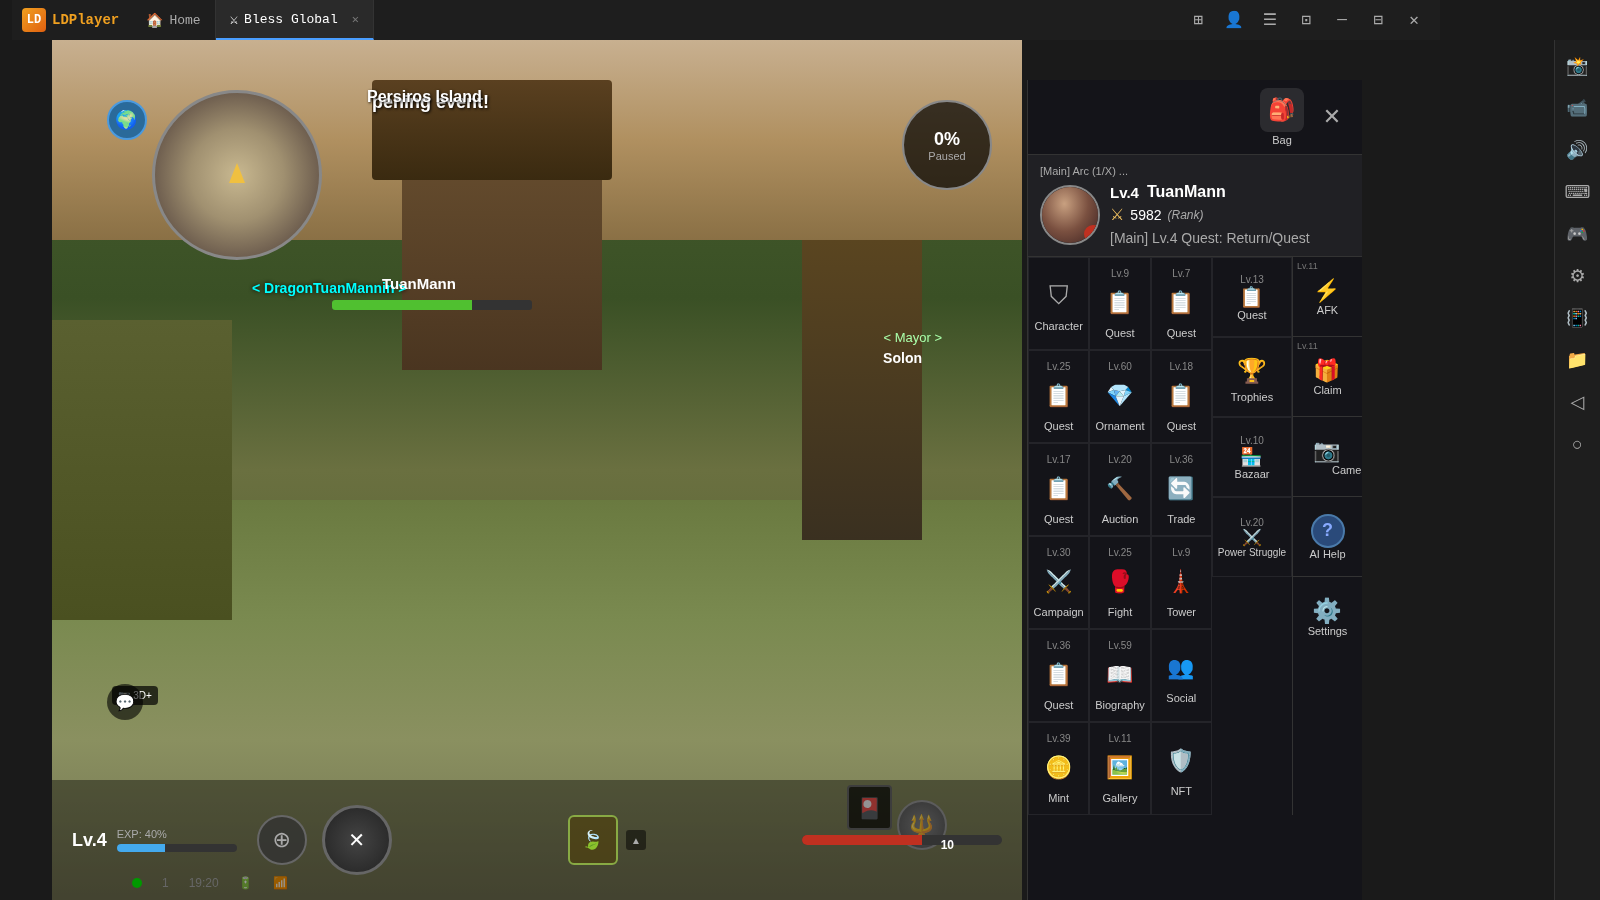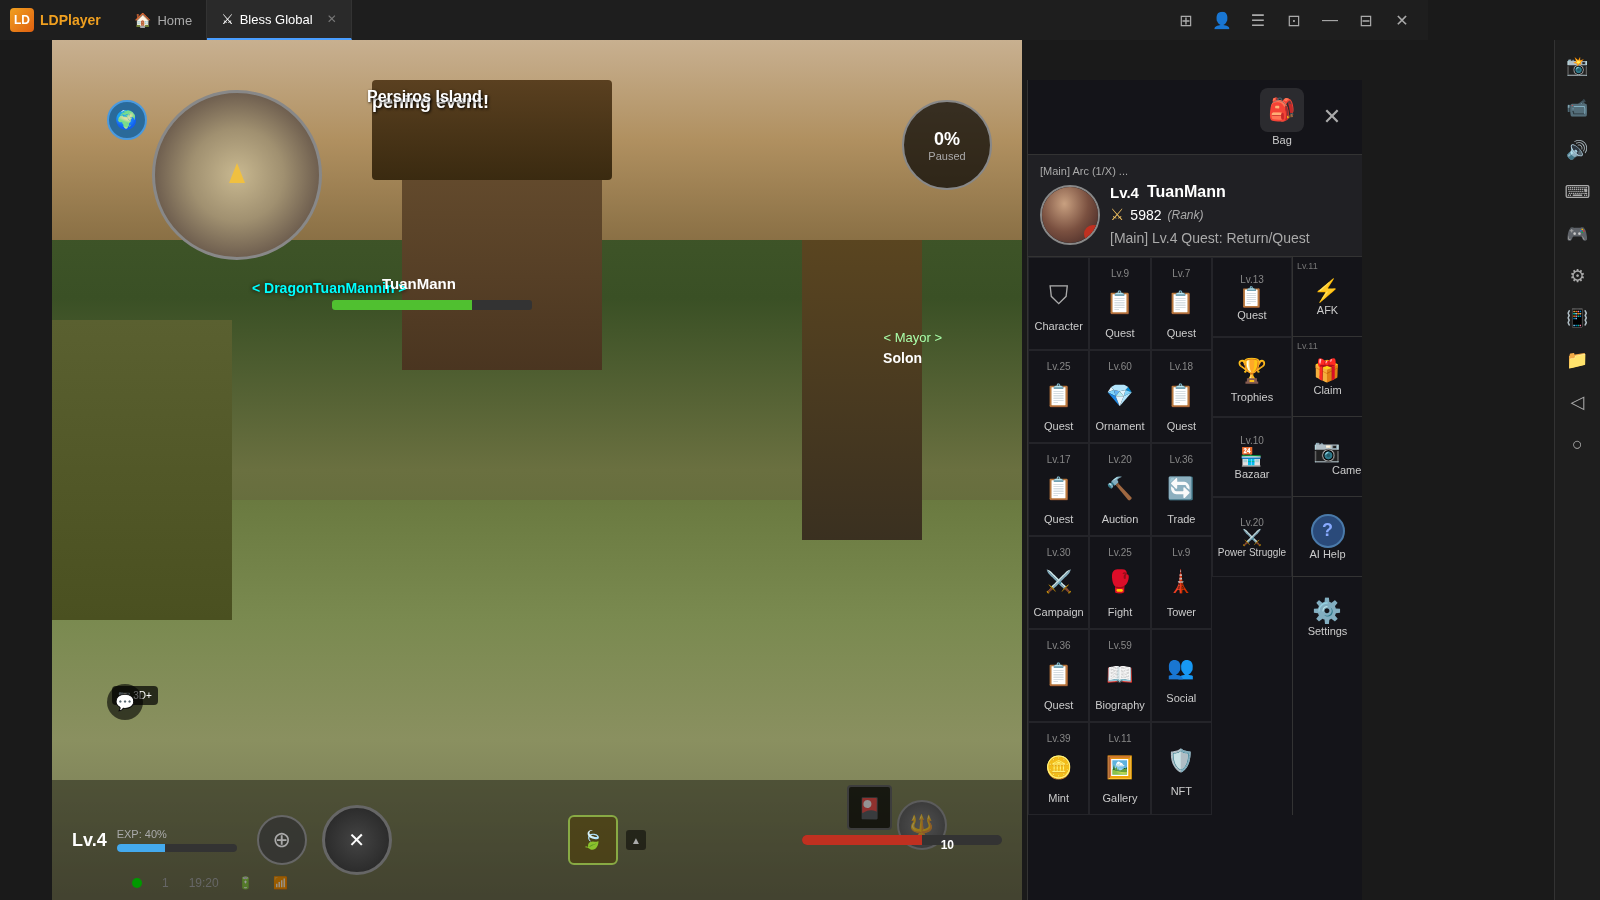--- a/index.html
+++ b/index.html
@@ -1,21 +1,21 @@
 <!DOCTYPE html>
 <html><head>
   <meta charset="utf-8">
   <style>
     * { margin: 0; padding: 0; box-sizing: border-box; }
     body { width: 1600px; height: 900px; overflow: hidden; background: #1a1a1a; font-family: 'Arial', sans-serif; }
 
     
     #titlebar {
-      position: absolute; top: 0; left: 0; width: 1428px; height: 40px;
-      background: #1e1e1e; display: flex; align-items: center; z-index: 100;
+      position: absolute; top: 0; left: 12px; width: 1428px; height: 40px;
+      background: #1e1e1e; display: flex; align-items: center; z-index: 100; font-family: Liberation Mono, monospace;
     }
     #ld-logo {
       display: flex; align-items: center; padding: 0 10px; gap: 6px;
       color: #f0a020; font-weight: bold; font-size: 14px; min-width: 120px;
     }
     #ld-logo .logo-icon {
       width: 24px; height: 24px; background: linear-gradient(135deg, #f0a020, #e06010);
       border-radius: 4px; display: flex; align-items: center; justify-content: center;
       color: white; font-size: 12px; font-weight: bold;
     }

